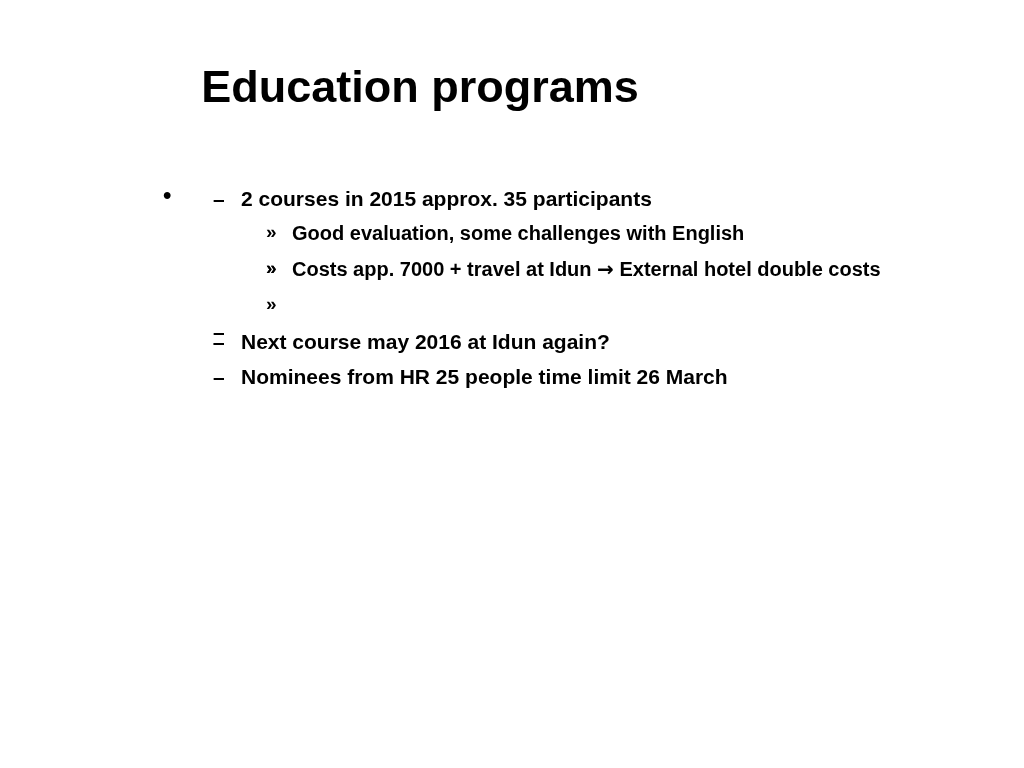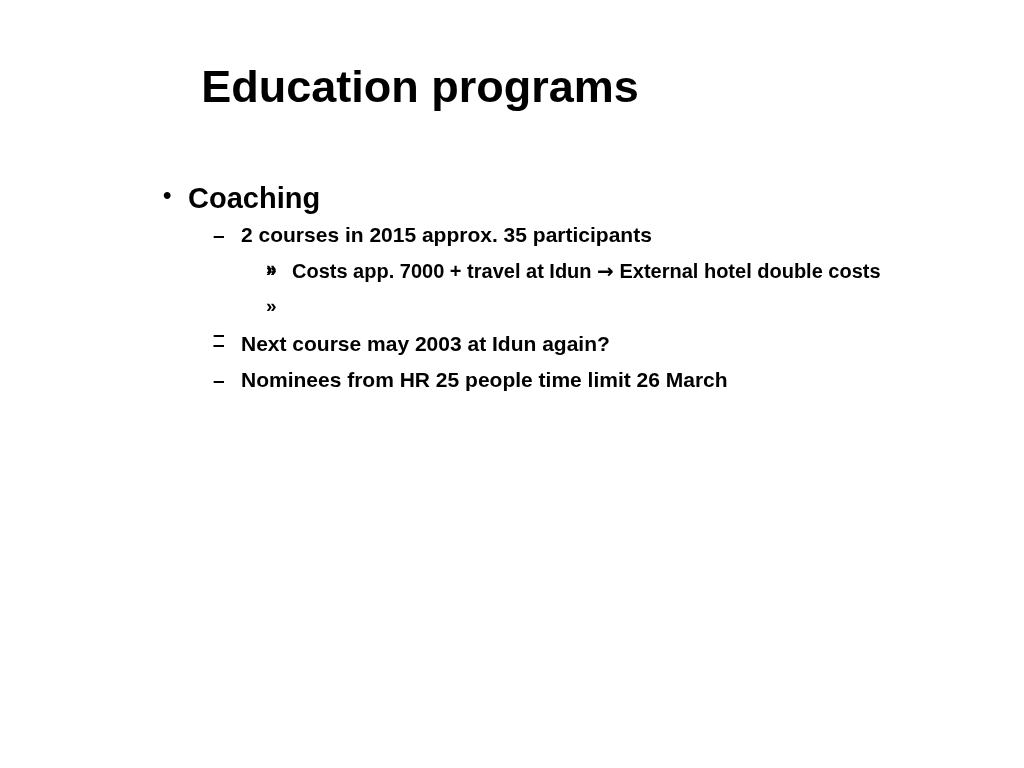--- a/index.html
+++ b/index.html
@@ -94,30 +94,30 @@
 <body>
 
 <div class="slide">
 
   <div class="slide-title">Education programs</div>
 
   <div class="body-content">
 
     <div class="lvl1">
       <span class="bullet">•</span>
-      <span>Coaching</span>
     </div>
 
     <div class="lvl2">
       <span class="bullet">–</span>
       <span>2 courses in 2015 approx. 35 participants</span>
     </div>
 
     <div class="lvl3">
       <span class="bullet">»</span>
+      <span>Good evaluation, some challenges with English</span>
     </div>
 
     <div class="lvl3">
       <span class="bullet">»</span>
     </div>
 
     <div class="lvl3">
       <span class="bullet">»</span>
       <span>Costs app. 7000 + travel at Idun </span><span class="arrow-glyph">→</span><span> External hotel double costs</span>
     </div>
@@ -131,21 +131,21 @@
     <div class="lvl2">
       <span class="bullet">–</span>
     </div>
 
     <div class="lvl2">
       <span class="bullet">–</span>
     </div>
 
     <div class="lvl2">
       <span class="bullet">–</span>
-      <span>Next course may 2003 at Idun again?</span>
+      <span>Next course may 2016 at Idun again?</span>
     </div>
 
     <div class="lvl2">
       <span class="bullet">–</span>
       <span>Nominees from HR 25 people time limit 26 March</span>
     </div>
 
   </div>
 </div>
 

